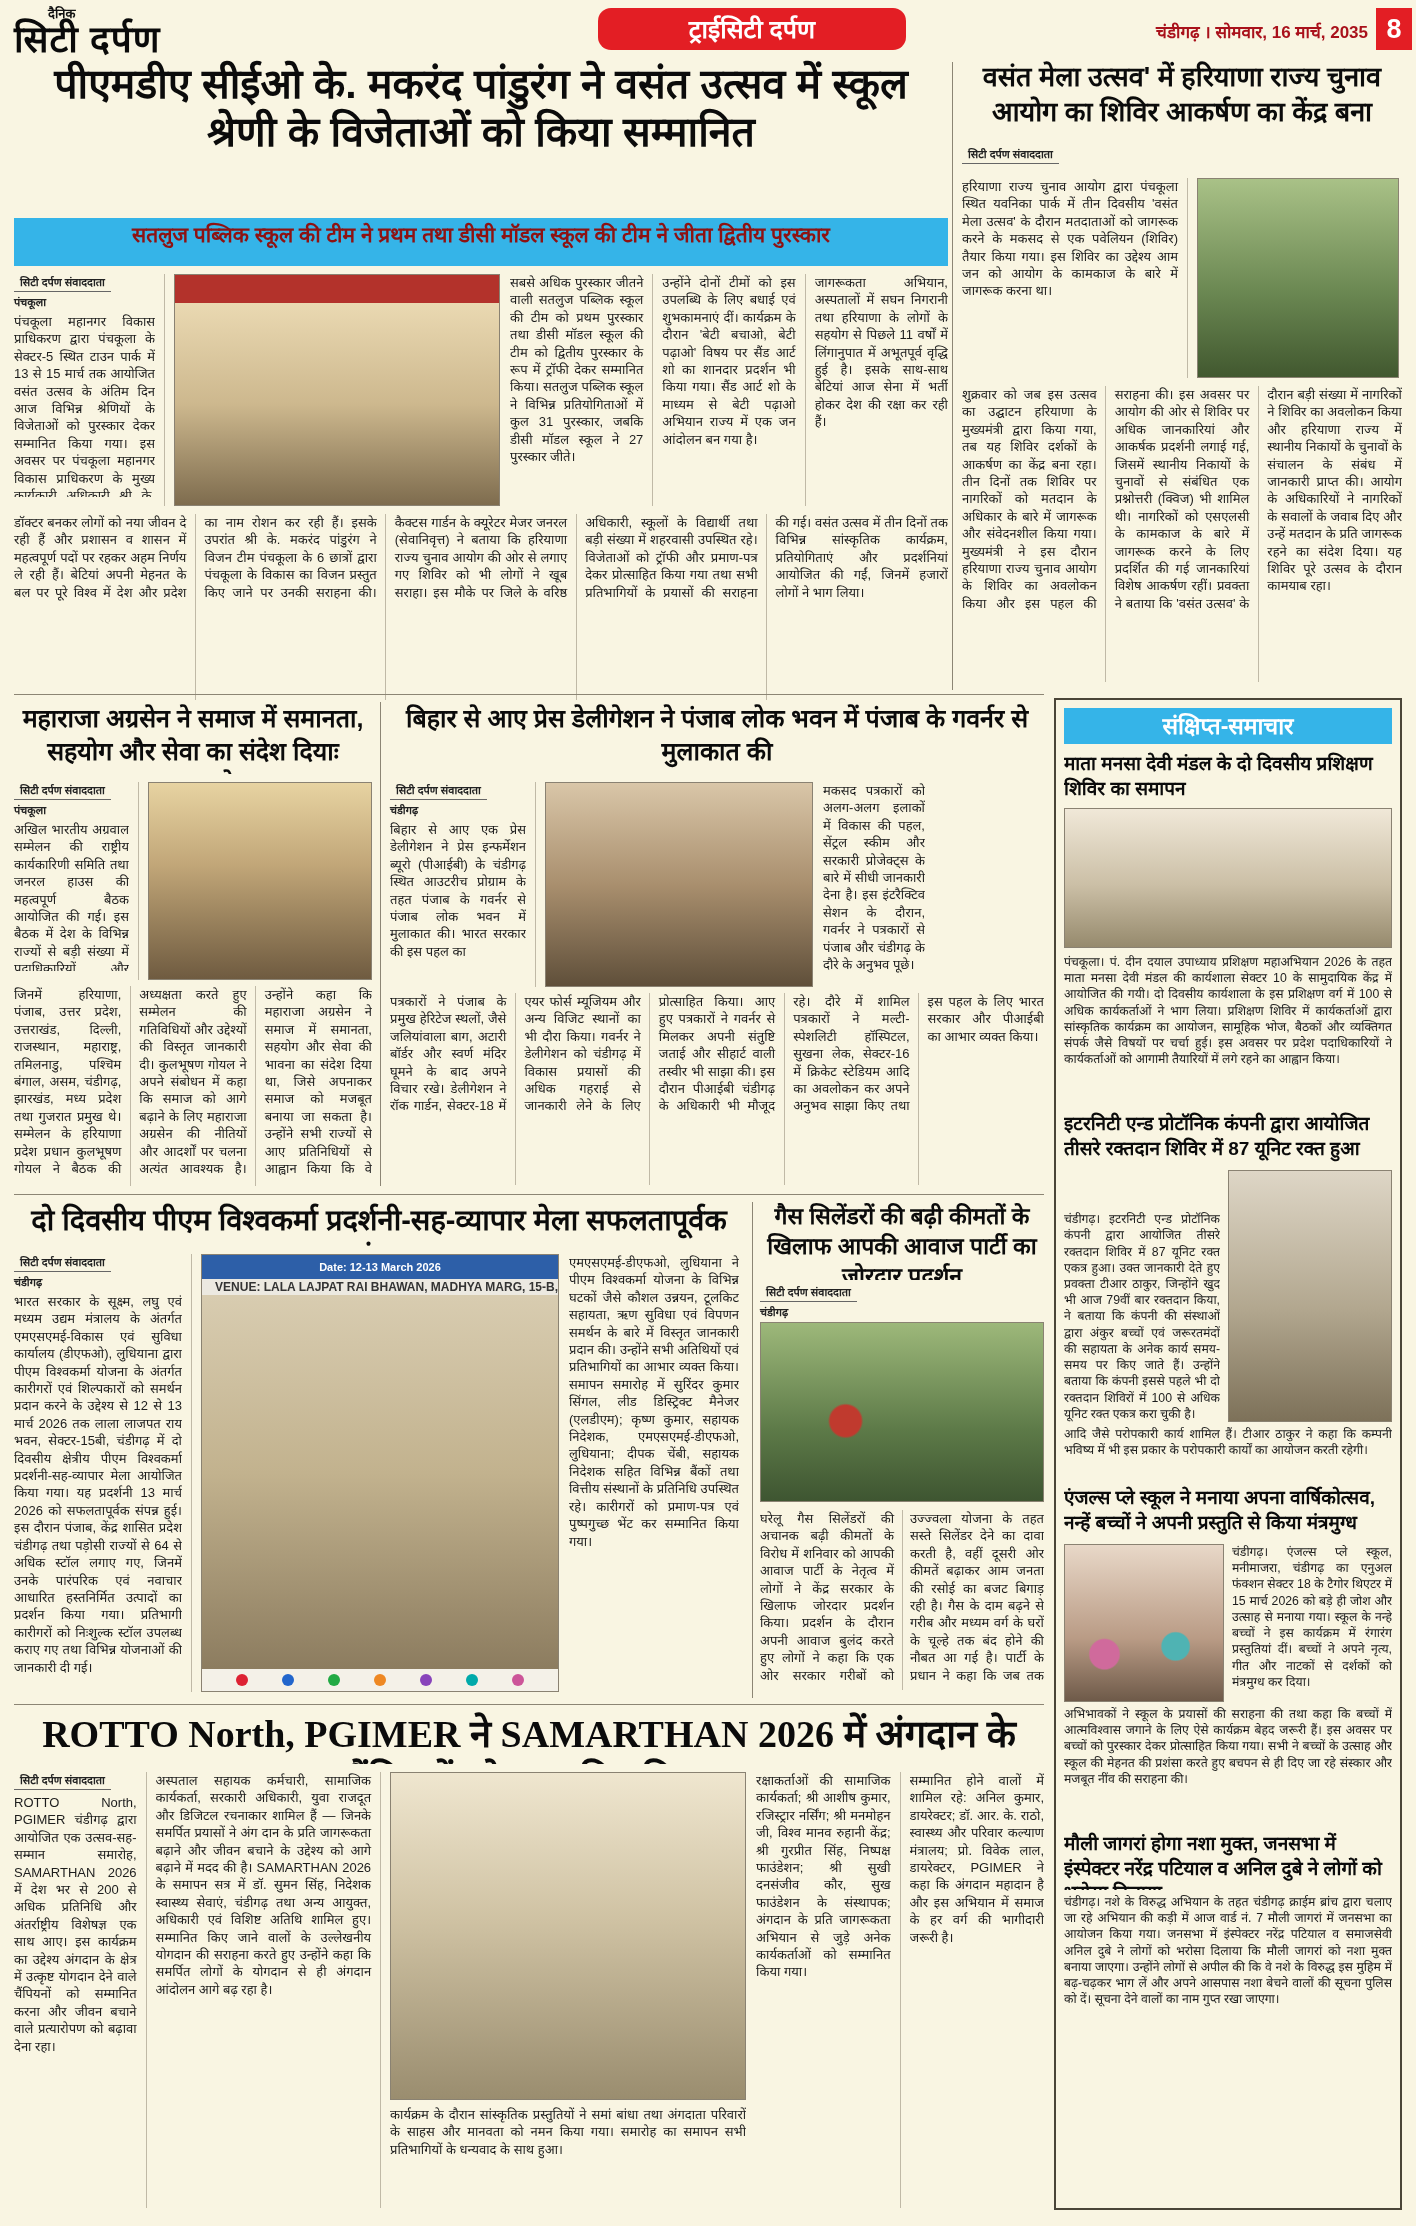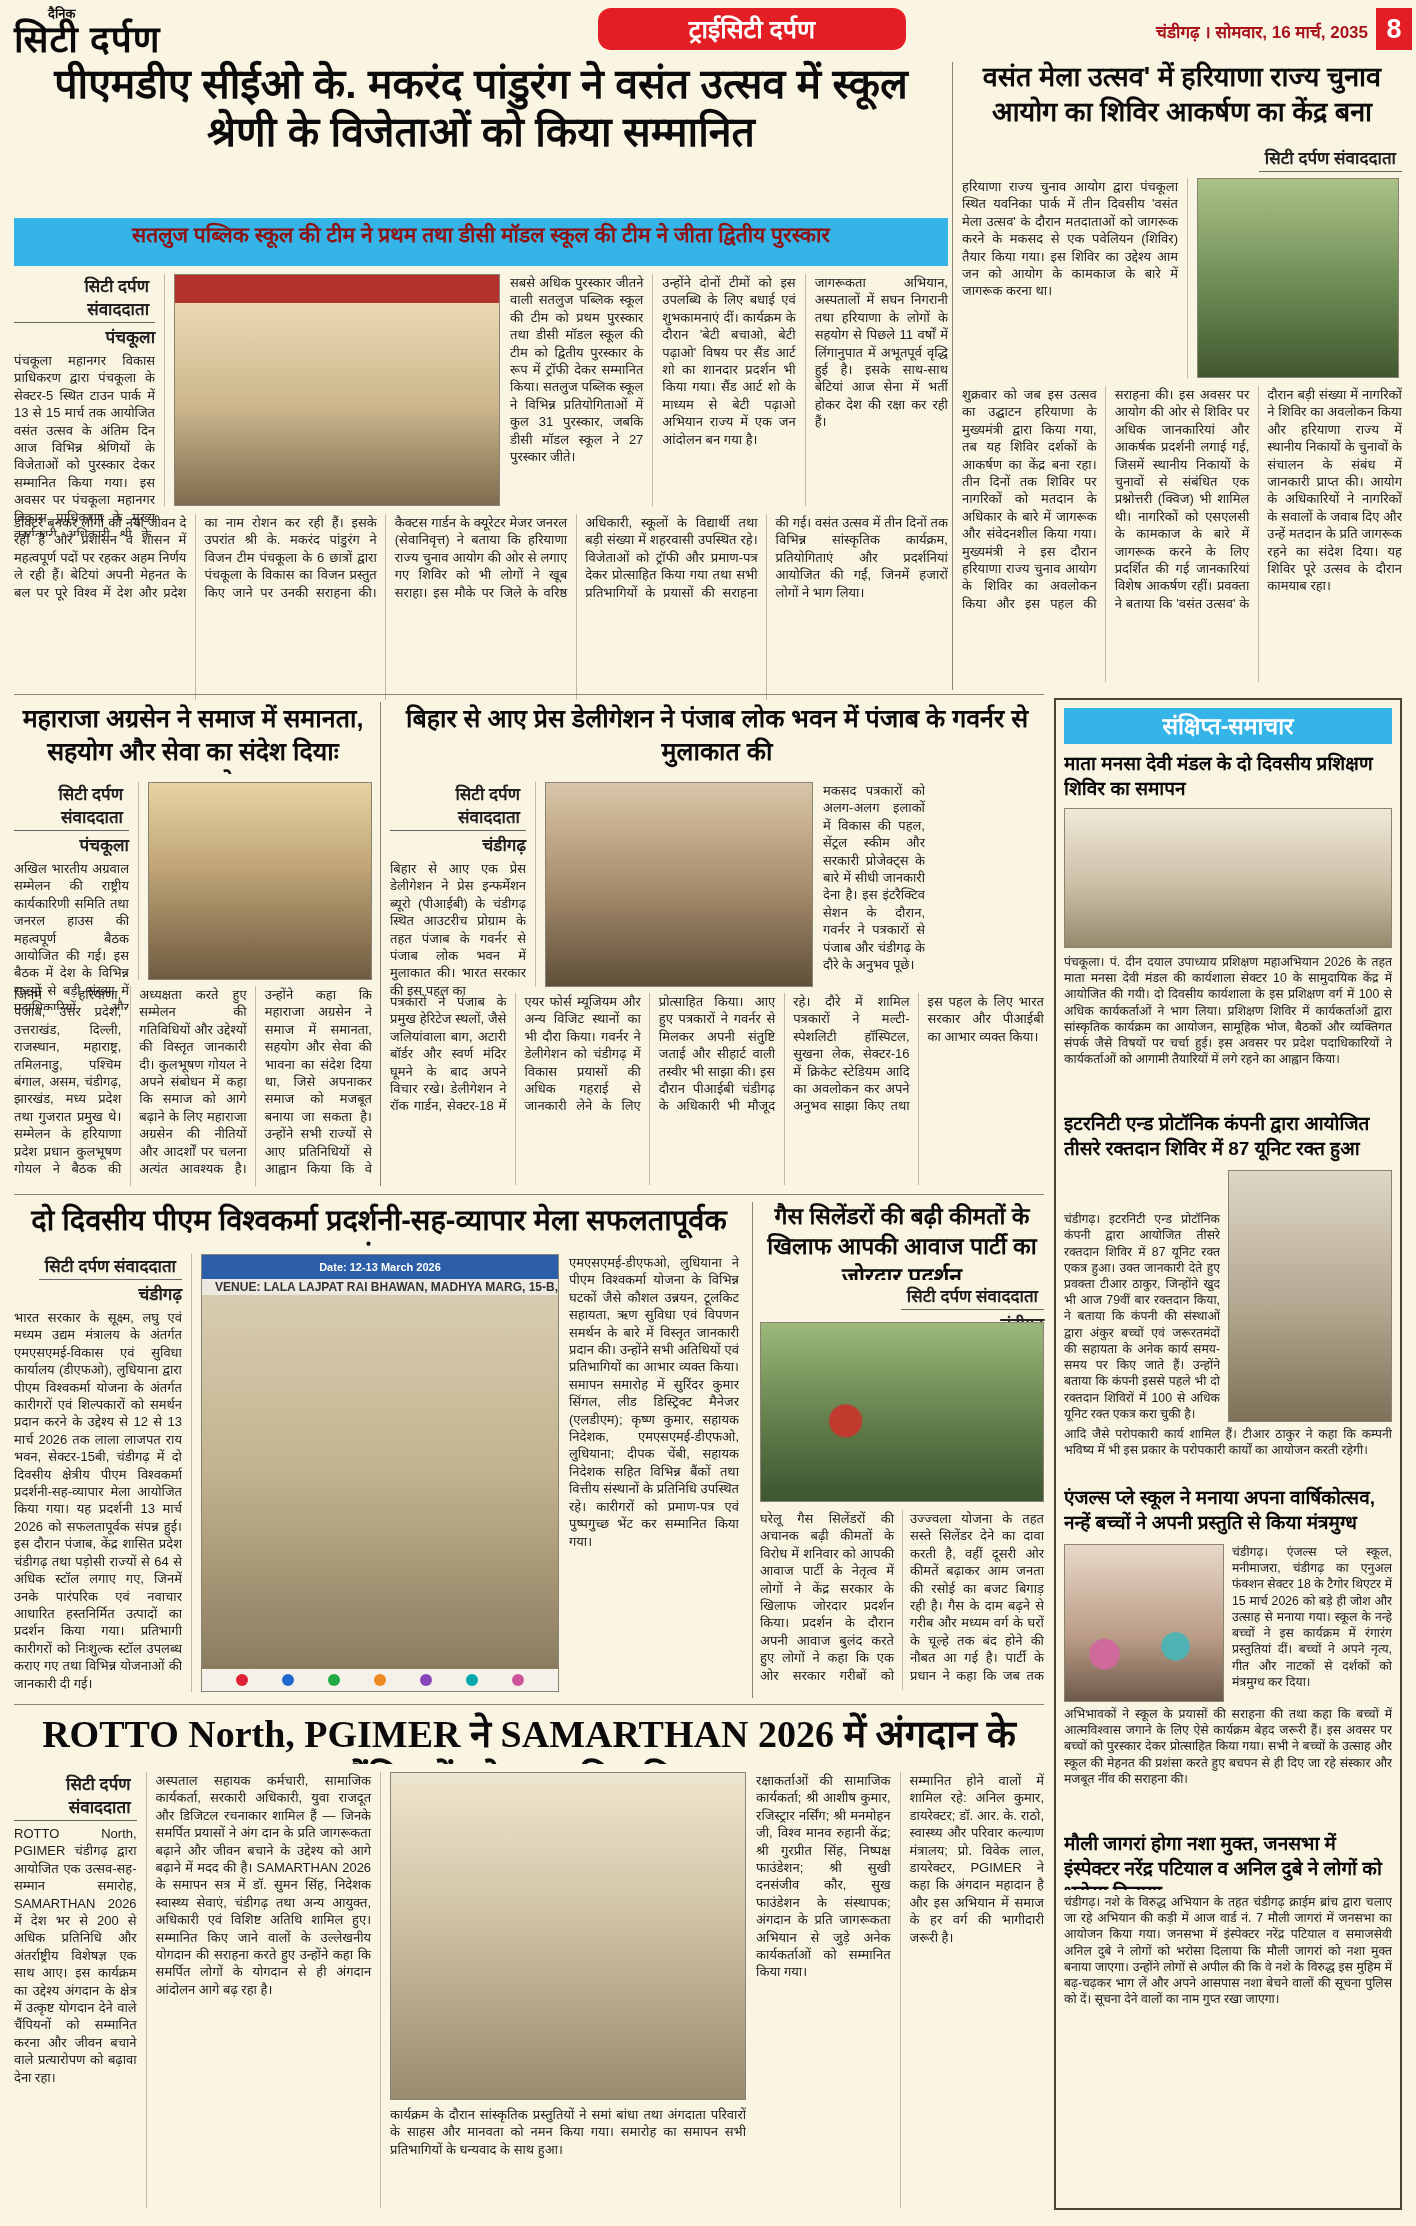--- a/index.html
+++ b/index.html
@@ -15,21 +15,21 @@
   .pagebox{background:#e31e24;color:#fff;font-size:27px;font-weight:bold;text-align:center;line-height:42px;}
   
   .hl{font-weight:bold;color:#0b0b0b;text-align:center;overflow:hidden;}
   .hl-xl{font-size:41px;line-height:1.18;}
   .hl-lg{font-size:27px;line-height:1.3;}
   .hl-md{font-size:25px;line-height:1.3;}
   .hl-sm{font-size:23px;line-height:1.3;}
   .hl-serif{font-family:"Liberation Serif","DejaVu Serif",serif;font-size:38px;line-height:1.2;}
   .strip{background:#35b4e8;color:#8e1212;font-weight:bold;font-size:21px;text-align:center;line-height:33px;height:48px;overflow:hidden;}
   
-  .byl{text-align:right;font-size:17px;font-weight:bold;color:#222;}
+  .byl{text-align:left;font-size:11px;font-weight:bold;color:#222;}
   .byl .nm{display:inline-block;border-bottom:1px solid #666;padding:0 6px 2px;}
   .byl .loc{display:block;padding-top:2px;font-weight:bold;}
   
   .bt{font-size:13px;line-height:1.34;text-align:justify;overflow:hidden;color:#1c1c1c;}
   .bt-sm{font-size:12.3px;line-height:1.32;text-align:justify;overflow:hidden;color:#1c1c1c;}
   .row{display:flex;}
   .ncol{border-right:1px solid #c0b9a6;padding-right:9px;margin-right:9px;}
   .ncol:last-child{border-right:none;padding-right:0;margin-right:0;}
   .mc5{column-count:5;column-gap:18px;column-rule:1px solid #c0b9a6;}
   .mc3{column-count:3;column-gap:18px;column-rule:1px solid #c0b9a6;}

